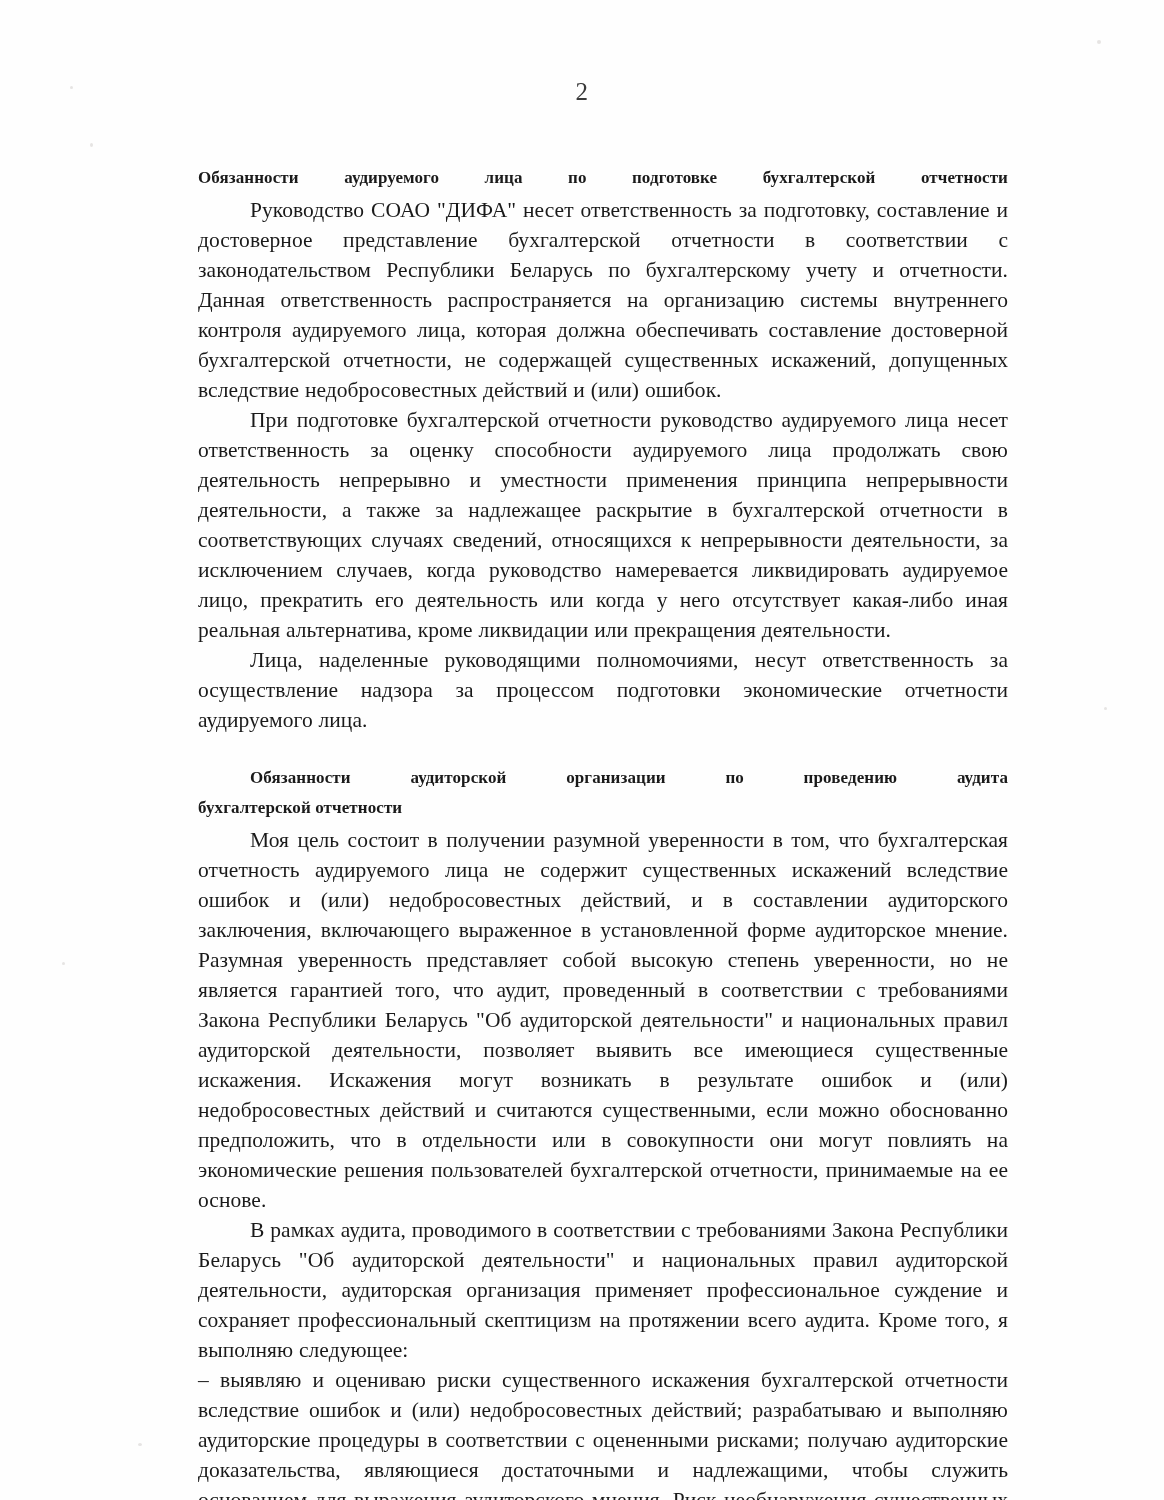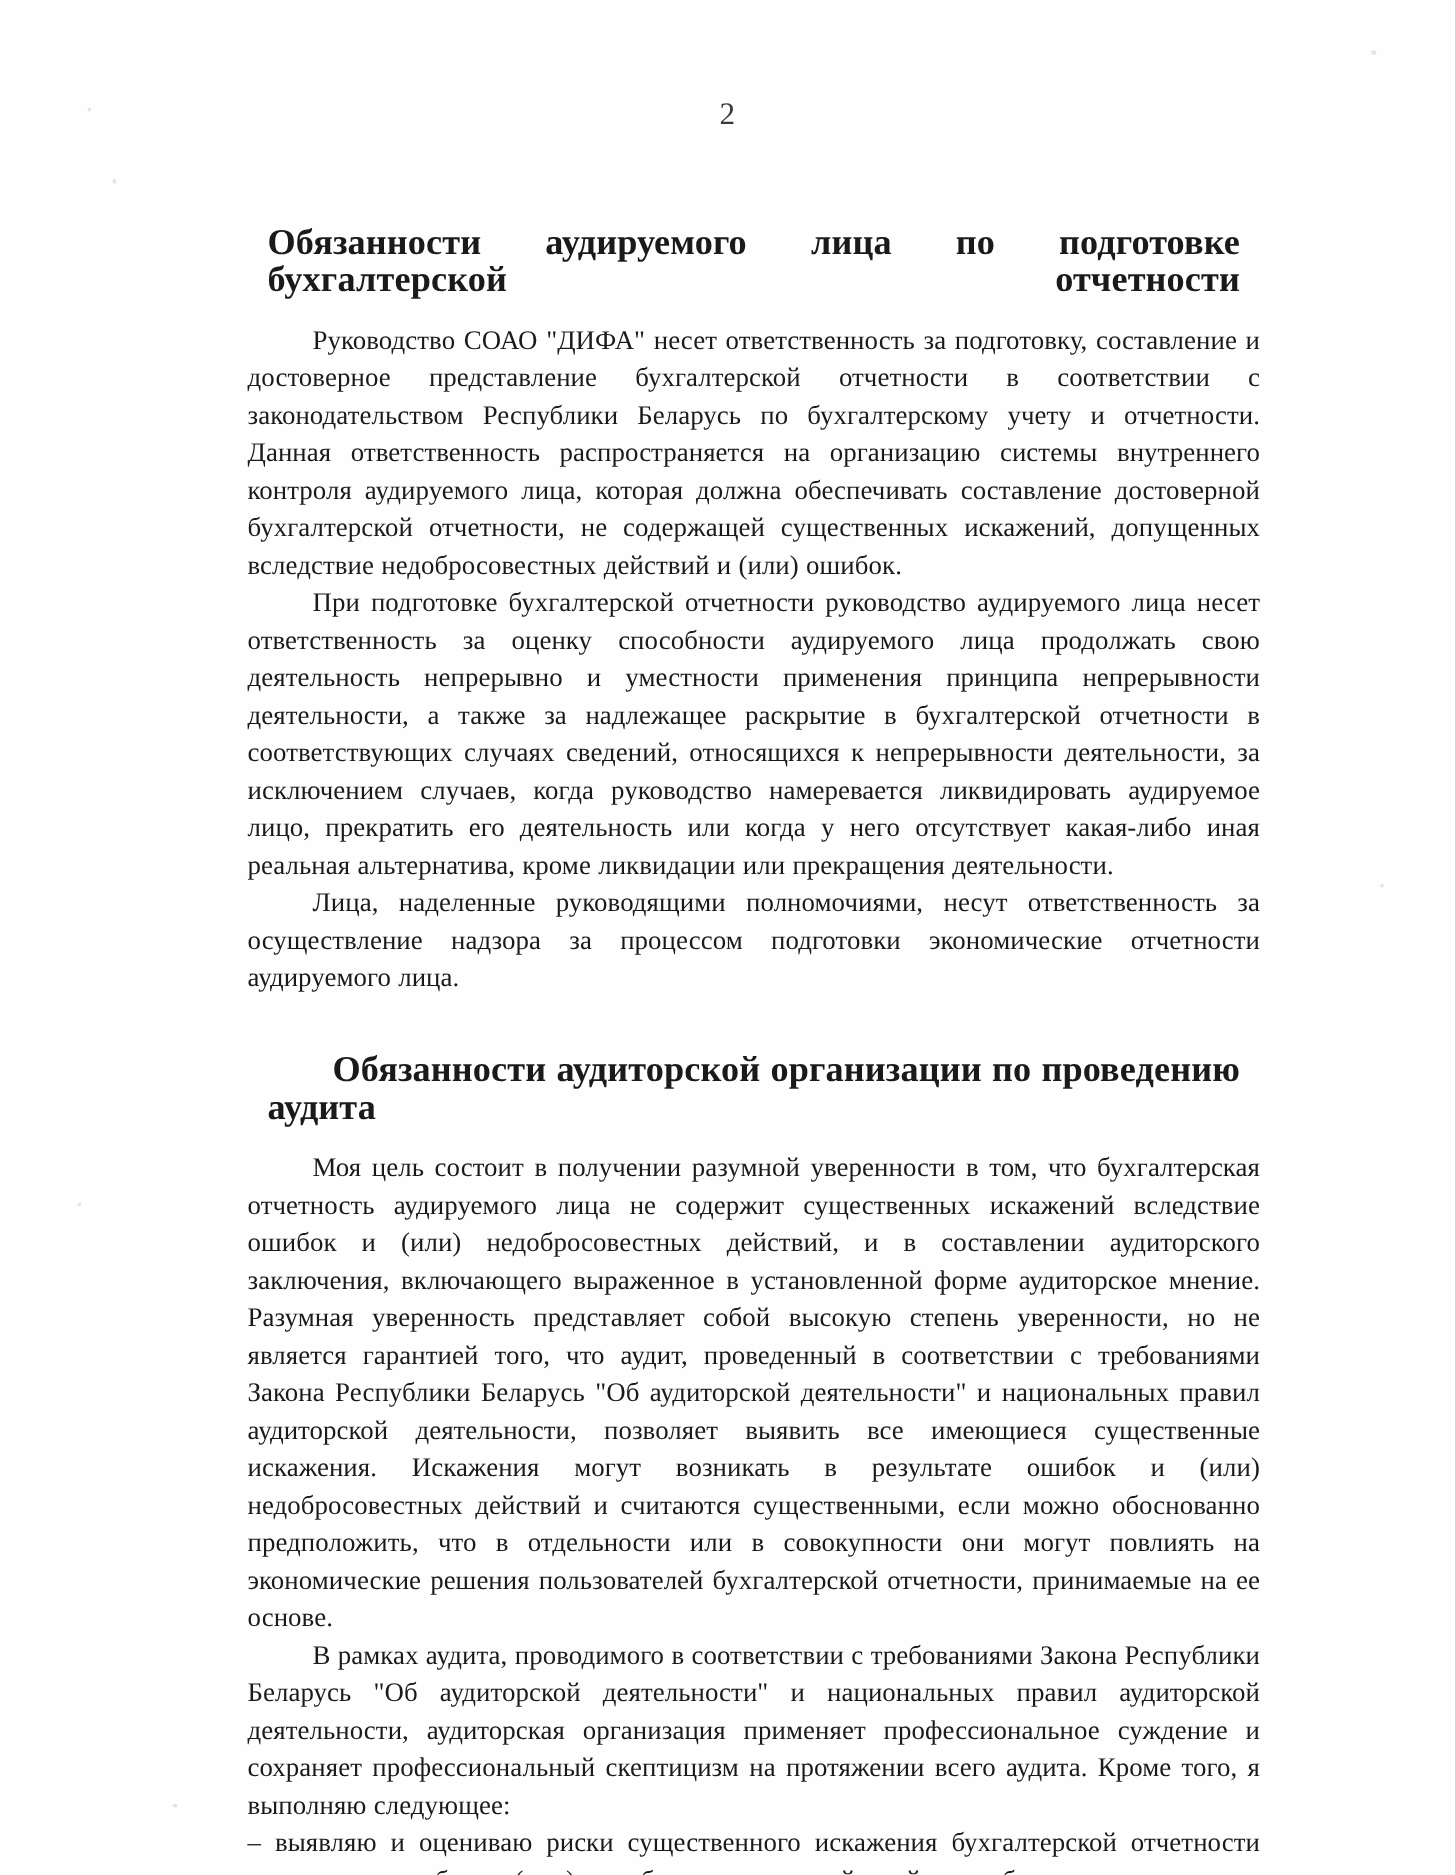--- a/index.html
+++ b/index.html
@@ -35,25 +35,25 @@
     letter-spacing: .5px;
   }
   .content {
     position: absolute;
     left: 198px;
     top: 163px;
     width: 810px;
   }
   .h-sec {
     font-weight: bold;
-    font-size: 29px;
+    font-size: 17px;
     line-height: 30px;
     text-align: justify;
     text-align-last: justify;
-    margin: 16px;
+    margin: 0;
     letter-spacing: .1px;
   }
   .h-sec.first-line-indent {
     text-indent: 52px;
     font-family: Liberation Serif, serif;
   }
   p.para {
     margin: 0;
     font-size: 21.5px;
     line-height: 30px;
@@ -86,19 +86,20 @@
 
     <div class="h-sec">Обязанности аудируемого лица по подготовке бухгалтерской отчетности</div>
     <div class="spacer-head"></div>
     <p class="para">Руководство СОАО "ДИФА" несет ответственность за подготовку, составление и достоверное представление бухгалтерской отчетности в соответствии с законодательством Республики Беларусь по бухгалтерскому учету и отчетности. Данная ответственность распространяется на организацию системы внутреннего контроля аудируемого лица, которая должна обеспечивать составление достоверной бухгалтерской отчетности, не содержащей существенных искажений, допущенных вследствие недобросовестных действий и (или) ошибок.</p>
     <p class="para">При подготовке бухгалтерской отчетности руководство аудируемого лица несет ответственность за оценку способности аудируемого лица продолжать свою деятельность непрерывно и уместности применения принципа непрерывности деятельности, а также за надлежащее раскрытие в бухгалтерской отчетности в соответствующих случаях сведений, относящихся к непрерывности деятельности, за исключением случаев, когда руководство намеревается ликвидировать аудируемое лицо, прекратить его деятельность или когда у него отсутствует какая-либо иная реальная альтернатива, кроме ликвидации или прекращения деятельности.</p>
     <p class="para">Лица, наделенные руководящими полномочиями, несут ответственность за осуществление надзора за процессом подготовки экономические отчетности аудируемого лица.</p>
 
     <div class="gap-lg"></div>
 
     <div class="h-sec first-line-indent">Обязанности аудиторской организации по проведению аудита</div>
+    <div class="h-sec" style="text-align:left;text-align-last:left;">бухгалтерской отчетности</div>
     <div class="spacer-head"></div>
     <p class="para">Моя цель состоит в получении разумной уверенности в том, что бухгалтерская отчетность аудируемого лица не содержит существенных искажений вследствие ошибок и (или) недобросовестных действий, и в составлении аудиторского заключения, включающего выраженное в установленной форме аудиторское мнение. Разумная уверенность представляет собой высокую степень уверенности, но не является гарантией того, что аудит, проведенный в соответствии с требованиями Закона Республики Беларусь "Об аудиторской деятельности" и национальных правил аудиторской деятельности, позволяет выявить все имеющиеся существенные искажения. Искажения могут возникать в результате ошибок и (или) недобросовестных действий и считаются существенными, если можно обоснованно предположить, что в отдельности или в совокупности они могут повлиять на экономические решения пользователей бухгалтерской отчетности, принимаемые на ее основе.</p>
     <p class="para">В рамках аудита, проводимого в соответствии с требованиями Закона Республики Беларусь "Об аудиторской деятельности" и национальных правил аудиторской деятельности, аудиторская организация применяет профессиональное суждение и сохраняет профессиональный скептицизм на протяжении всего аудита. Кроме того, я выполняю следующее:</p>
     <p class="para noindent">– выявляю и оцениваю риски существенного искажения бухгалтерской отчетности вследствие ошибок и (или) недобросовестных действий; разрабатываю и выполняю аудиторские процедуры в соответствии с оцененными рисками; получаю аудиторские доказательства, являющиеся достаточными и надлежащими, чтобы служить основанием для выражения аудиторского мнения. Риск необнаружения существенных искажений бухгалтерской отчетности в результате недобросовестных действий выше риска необнаружения искажений в результате ошибок, так как недобросовестные действия, как правило, подразумевают наличие специально разработанных мер, направленных на их сокрытие;</p>
 
   </div>
 </div>
 
 </body></html>

